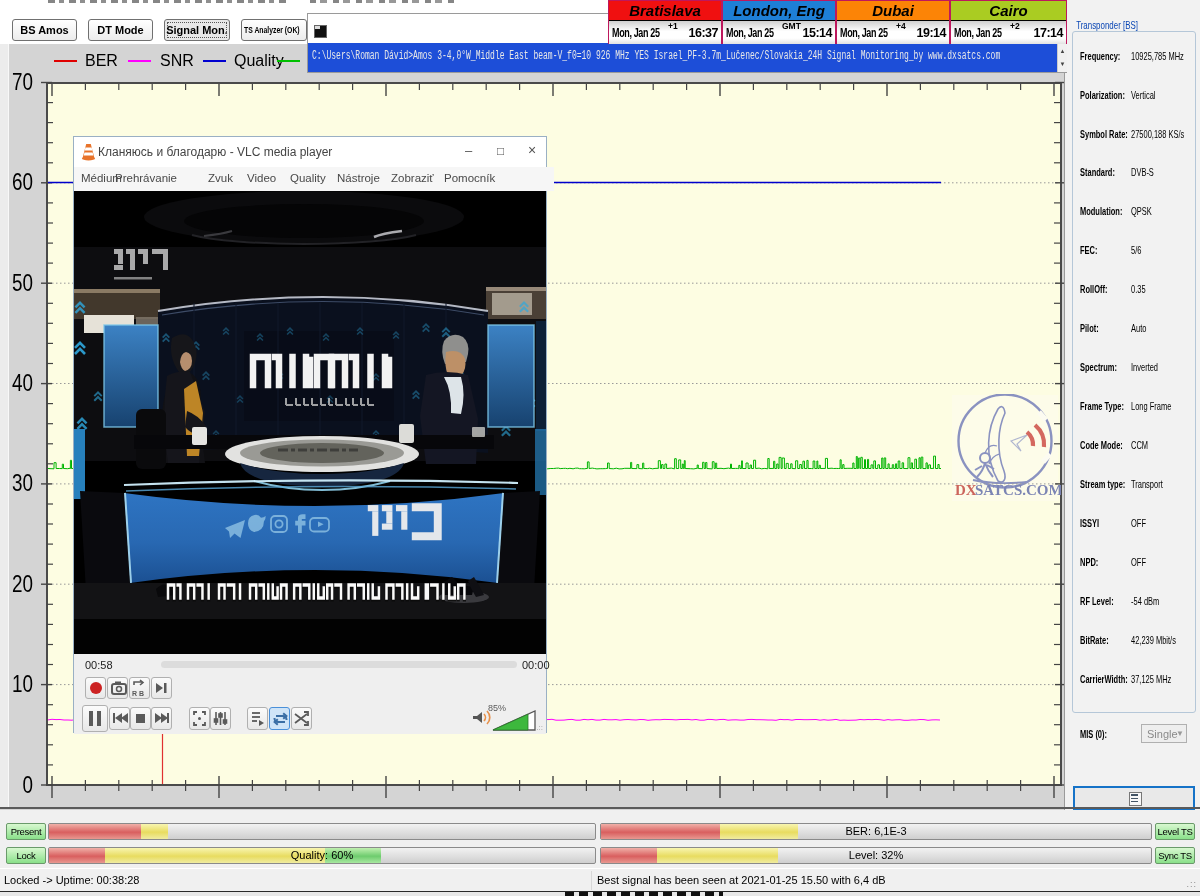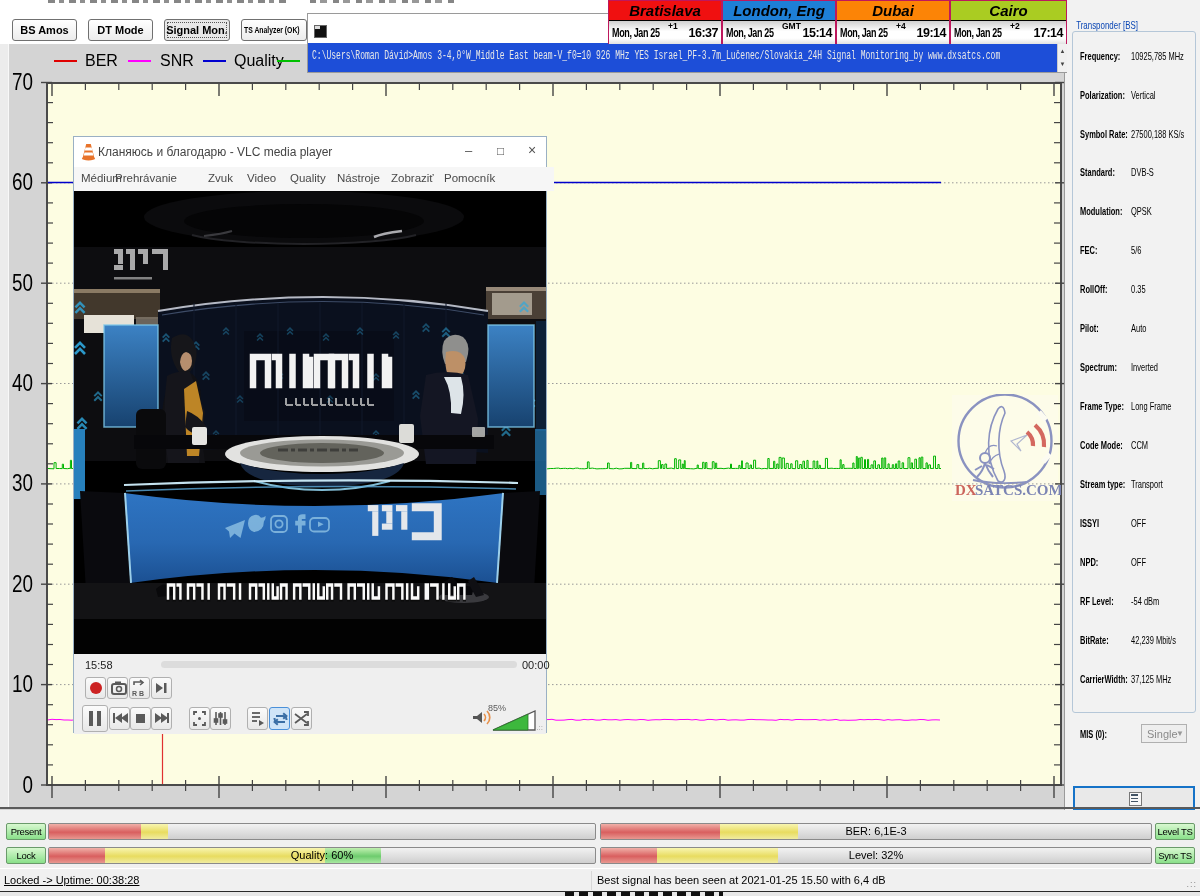--- a/index.html
+++ b/index.html
@@ -718,21 +718,21 @@
             <path d="M468 407 V394 H471 V407"></path>
             <path d="M476 394 H485 V407"></path>
             <path d="M493.5 394 V407"></path>
             <path d="M502 394 V407 H510 V397"></path>
             <path d="M515 407 V394 H524 V407"></path>
           </g>
         </g>
       </svg>
 
   <div class="abs" style="left:0;top:517px;width:472px;height:22px;background:#efefef;">
-    <span class="abs" style="left:11px;top:5px;font-size:11px;color:#222;">15:58</span>
+    <span class="abs" style="left:11px;top:5px;font-size:11px;color:#222;">00:58</span>
     <div class="abs" style="left:87px;top:7px;width:356px;height:7px;background:#dcdcdc;border-radius:4px;"></div>
     <span class="abs" style="left:448px;top:5px;font-size:11px;color:#222;">00:00</span>
   </div>
 
   <div class="abs" style="left:0;top:539px;width:472px;height:58px;background:#efefef;" id="vlcctl">
         <style>.vbtn{position:absolute;background:linear-gradient(#fbfbfb,#e8e8e8);border:1px solid #b0b0b0;border-radius:3px;box-sizing:border-box;}</style>
         <div class="vbtn" style="left:11px;top:1px;width:21px;height:22px;"></div>
         <div class="vbtn" style="left:33px;top:1px;width:21px;height:22px;"></div>
         <div class="vbtn" style="left:55px;top:1px;width:21px;height:22px;"></div>
         <div class="vbtn" style="left:77px;top:1px;width:21px;height:22px;"></div>
@@ -853,21 +853,21 @@
     <div class="seg segy" style="left:119px;width:78px;"></div>
     <div class="bartxt">BER: 6,1E-3</div>
   </div>
   <div class="bar" style="left:600px;top:847px;width:552px;">
     <div class="seg segr" style="left:0;width:56px;"></div>
     <div class="seg segy" style="left:56px;width:121px;"></div>
     <div class="bartxt">Level: 32%</div>
   </div>
 
   <div class="abs" style="left:0;top:868px;width:1200px;height:23px;background:#f0f0f0;border-top:1px solid #ffffff;">
-    <div class="abs" style="left:4px;top:5px;font-size:11px;color:#000;text-decoration:underline;">Locked -&gt; Uptime: 00:38:28</div>
+    <div class="abs" style="left:4px;top:5px;font-size:11px;color:#000;">Locked -&gt; Uptime: 00:38:28</div>
     <div class="abs" style="left:597px;top:5px;font-size:11px;color:#000;">Best signal has been seen at 2021-01-25 15.50 with 6,4 dB</div>
     <div class="abs" style="left:591px;top:2px;width:1px;height:19px;background:#d8d8d8;"></div>
     <div class="abs" style="right:3px;top:10px;font-size:9px;color:#888;letter-spacing:1px;">.::</div>
   </div>
   <div class="abs" style="left:0;top:891px;width:1200px;height:1px;background:#2a2a2a;"></div>
   <div class="abs" style="left:0;top:892px;width:1200px;height:4px;background:#e8e8e8;"></div>
   <div class="abs" style="left:565px;top:892px;width:158px;height:3.5px;background:repeating-linear-gradient(90deg,#111 0 9px,transparent 9px 14px);"></div>
 </div>
 
 </div>

